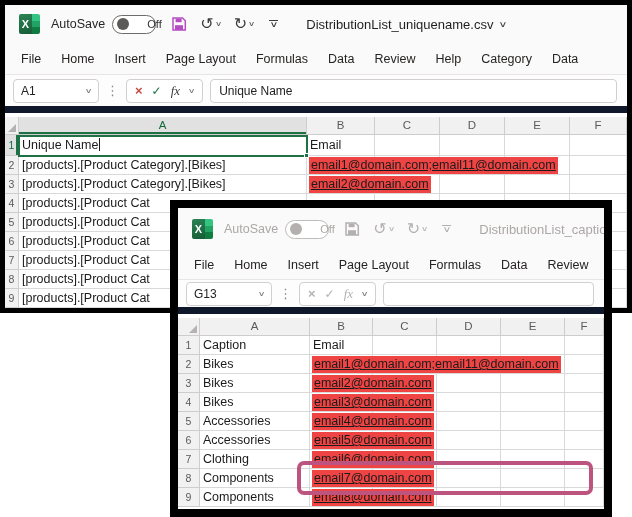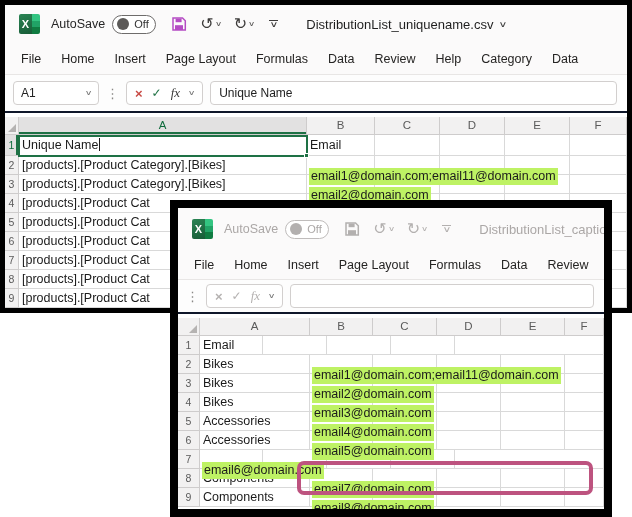--- a/index.html
+++ b/index.html
@@ -14,21 +14,21 @@
   
   .titlebar { height: 38px; display: flex; align-items: center; padding: 0 12px 0 14px;
     gap: 11px; background: #fbfafa; font-size: 12.5px; color: #262626; white-space: nowrap; }
   #fgwin .titlebar { height: 42px; }
   .xl-icon { width: 21px; height: 20px; display: flex; border-radius: 2px; overflow: hidden; flex: none; }
   .xl-icon .xl-left { width: 13px; background: linear-gradient(160deg,#2a8454,#185c37);
     color: #fff; font-weight: bold; font-size: 11px; display: flex; align-items: center; justify-content: center; }
   .xl-icon .xl-right { flex: 1; background: linear-gradient(#33c481 33%, #21a366 33%, #21a366 66%, #107c41 66%); }
   .autosave { display: flex; align-items: center; gap: 7px; }
   .toggle { width: 44px; height: 19px; border: 1px solid #6e6c6b; border-radius: 10px;
-    display: flex; align-items: center; gap: 5px; padding: 0 4px; background: #fff; }
+    display: flex; align-items: center; gap: 18px; padding: 0 4px; background: #fff; }
   .knob { width: 12px; height: 12px; border-radius: 50%; background: #5c5a58; flex: none; }
   .toggle-label { font-size: 11px; color: #333; }
   .qat { display: flex; align-items: center; gap: 13px; margin-left: 4px; }
   .qat .icon { display: inline-flex; align-items: flex-end; color: #3d3b3a; font-size: 16px; line-height: 16px; }
   .qat .chev { font-size: 7px; color: #5a5857; margin-left: 2px; transform: scaleX(1.4); }
   .ribbon-collapse { display: inline-flex; flex-direction: column; align-items: center; width: 12px; }
   .ribbon-collapse .bar { width: 9px; border-top: 1.5px solid #3d3b3a; }
   .ribbon-collapse .chev { font-size: 8px; color: #3d3b3a; line-height: 7px; transform: scaleX(1.5); }
   .doc-title { margin-left: 16px; display: flex; align-items: center; gap: 7px; font-size: 13px; color: #1f1f1f; }
   .doc-title .chev { font-size: 8px; color: #444; transform: scaleX(1.5); }
@@ -43,21 +43,21 @@
   .inactive .ribbon-collapse .bar { border-color: #b3b0af; }
 
   
   .ribbon { height: 32px; display: flex; align-items: center; padding: 0 6px;
     font-size: 12.5px; color: #252423; border-bottom: 1px solid #e8e6e5; background: #fbfafa; white-space: nowrap; }
   #fgwin .ribbon { height: 30px; }
   .tab { padding: 0 10px; cursor: default; }
 
   
   .fx-row { height: 38px; display: flex; align-items: center; gap: 7px; padding: 0 10px 0 8px;
-    border-bottom: 2px solid #0f172a; background: #fdfdfd; }
+    border-bottom: 7px solid #0f172a; background: #fdfdfd; }
   #fgwin .fx-row { height: 34px; }
   .namebox { width: 86px; height: 24px; border: 1px solid #d2cfce; border-radius: 4px;
     display: flex; align-items: center; justify-content: space-between; padding: 0 7px;
     font-size: 12px; color: #222; background: #fff; }
   .namebox .chev, .fxbox .chev { font-size: 7px; color: #777; transform: scaleX(1.5); }
   .vdots { color: #8a8886; font-size: 13px; }
   .fxbox { height: 24px; border: 1px solid #d2cfce; border-radius: 4px; background: #fff;
     display: flex; align-items: center; gap: 9px; padding: 0 8px; font-size: 12px; }
   .fb-x { color: #c84a44; font-weight: bold; font-size: 13px; }
   .fb-check { color: #217346; font-size: 12px; }
@@ -90,22 +90,22 @@
   #fgwin .w-rh { width: 22px; flex: none; }
   #fgwin .w-a  { width: 110px; flex: none; }
   #fgwin .w-b  { width: 63px; flex: none; }
   #fgwin .w-c, #fgwin .w-d, #fgwin .w-e { width: 64px; flex: none; }
   #fgwin .w-f  { flex: 1; }
   
   .selcol { background: #e2e1e1 !important; color: #0e6b3c !important; box-shadow: inset 0 -2px 0 #1e7145; }
   .selrow { background: #e2e1e1 !important; color: #0e6b3c !important; box-shadow: inset -2px 0 0 #1e7145; }
   
   .spill { position: relative; overflow: visible; }
-  .spill > span { position: absolute; left: 2px; top: 12px; z-index: 2; background: #bef264;
-    padding: 0 2px; white-space: nowrap; line-height: 17px; }
+  .spill > span { position: absolute; left: 2px; top: 1px; z-index: 2; background: #ef4444;
+    padding: 0 2px; white-space: nowrap; line-height: 17px; text-decoration: underline; }
   
   .sel { position: absolute; left: 13px; top: 0px; width: 290px; height: 22px;
     border: 2px solid #1e7145; z-index: 4; pointer-events: none; }
   .sel .handle { position: absolute; right: -3px; bottom: -3px; width: 5px; height: 5px;
     background: #1e7145; border: 1px solid #fff; }
   .caret { display: inline-block; width: 1px; height: 13px; background: #1c1c1c;
     vertical-align: -2px; margin-left: 1px; }
   
   .hlbox { position: absolute; left: 119px; top: 143px; width: 296px; height: 34px;
     border: 4px solid #bd537f; border-radius: 7px; z-index: 6; pointer-events: none; }
@@ -335,20 +335,24 @@
     <span class="tab">File</span>
     <span class="tab">Home</span>
     <span class="tab">Insert</span>
     <span class="tab">Page Layout</span>
     <span class="tab">Formulas</span>
     <span class="tab">Data</span>
     <span class="tab">Review</span>
   </div>
 
   <div class="fx-row">
+    <div class="namebox">
+      <span>G13</span>
+      <span class="chev">∨</span>
+    </div>
     <span class="vdots">⋮</span>
     <div class="fxbox">
       <span class="fb-x">×</span>
       <span class="fb-check">✓</span>
       <span class="fb-fx">fx</span>
       <span class="chev">∨</span>
     </div>
     <div class="fbar">
       <span></span>
     </div>
@@ -362,20 +366,21 @@
         </div>
       <div class="cell w-a">A</div>
       <div class="cell w-b">B</div>
       <div class="cell w-c">C</div>
       <div class="cell w-d">D</div>
       <div class="cell w-e">E</div>
       <div class="cell w-f">F</div>
     </div>
     <div class="grow">
       <div class="cell rh w-rh">1</div>
+      <div class="cell w-a">Caption</div>
       <div class="cell w-b">Email</div>
       <div class="cell w-c"></div>
       <div class="cell w-d"></div>
       <div class="cell w-e"></div>
       <div class="cell w-f"></div>
     </div>
     <div class="grow">
       <div class="cell rh w-rh">2</div>
       <div class="cell w-a">Bikes</div>
       <div class="cell w-b spill">
@@ -425,20 +430,21 @@
       <div class="cell w-b spill">
           <span>email5@domain.com</span>
         </div>
       <div class="cell w-c"></div>
       <div class="cell w-d"></div>
       <div class="cell w-e"></div>
       <div class="cell w-f"></div>
     </div>
     <div class="grow">
       <div class="cell rh w-rh">7</div>
+      <div class="cell w-a">Clothing</div>
       <div class="cell w-b spill">
           <span>email6@domain.com</span>
         </div>
       <div class="cell w-c"></div>
       <div class="cell w-d"></div>
       <div class="cell w-e"></div>
       <div class="cell w-f"></div>
     </div>
     <div class="grow">
       <div class="cell rh w-rh">8</div>

